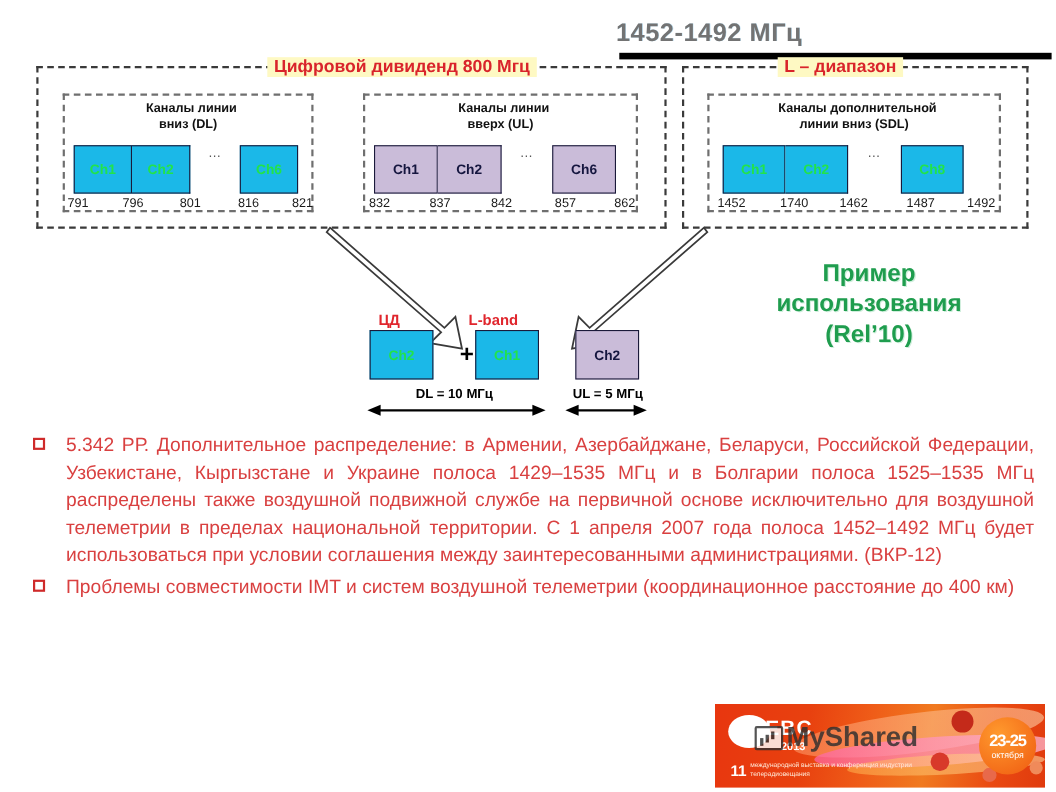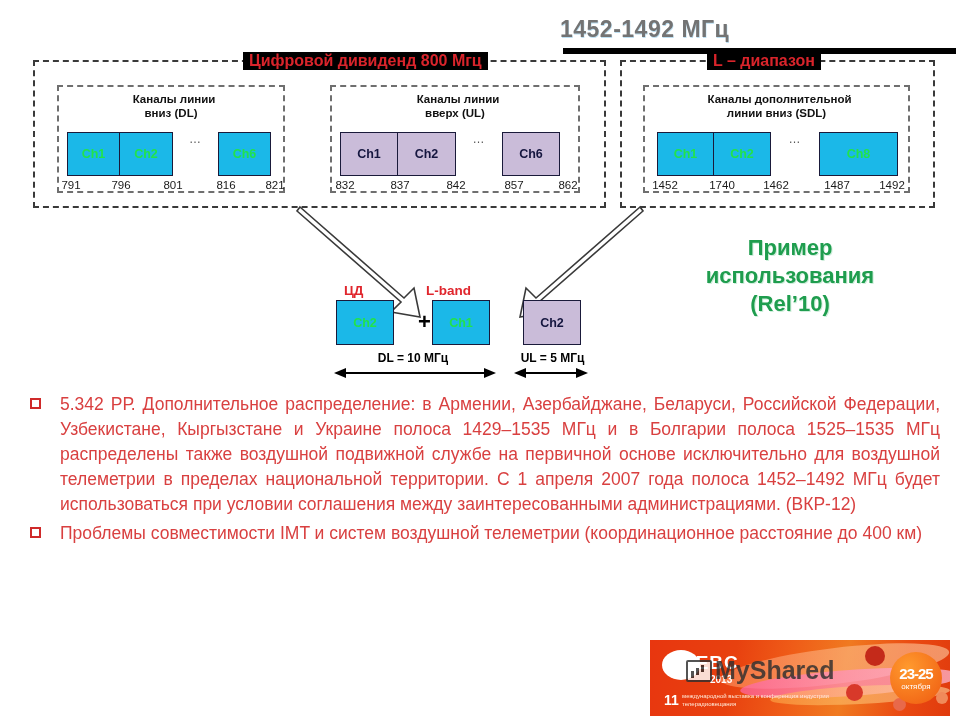--- a/index.html
+++ b/index.html
@@ -40,21 +40,21 @@
   .group-box {
     position:absolute;
     border:2px dashed #6f6f6f;
     background:transparent;
   }
   .group-title {
     position:absolute;
     font-size:16px; font-weight:bold;
     color:#d9242b;
     white-space:nowrap;
-    background:#000000;
+    background:#fef9c3;
     padding:0 6px;
   }
 
   .grp-label {
     font-size:11.5px; font-weight:bold; color:#111111;
     line-height:14px; text-align:center;
     padding-top:5px;
   }
   .grp-label .l1 { display:block; text-align:center; padding-left:6px; }
   .grp-label .l2 { display:block; text-align:center; }
@@ -288,21 +288,21 @@
   <div class="group-box" style="left:643px; top:30px; width:267px; height:108px;">
     <div class="grp-label">
       <span class="l1">Каналы дополнительной</span>
       <span class="l2">линии вниз (SDL)</span>
     </div>
     <div class="chan-row" style="top:45px;">
       <div style="width:12px;"></div>
       <div class="chan dl pair-left" style="width:57px;">Ch1</div>
       <div class="chan dl pair-right" style="width:57px;">Ch2</div>
       <div class="ellipsis" style="width:48px;">…</div>
-      <div class="chan dl" style="width:79px;">Ch8</div>
+      <div class="chan dl" style="width:57px;">Ch8</div>
     </div>
     <div class="freq-row" style="top:92px;">
       <div class="freq" style="left:20px;">1452</div>
       <div class="freq" style="left:77px;">1740</div>
       <div class="freq" style="left:131px;">1462</div>
       <div class="freq" style="left:192px;">1487</div>
       <div class="freq" style="left:247px;">1492</div>
     </div>
   </div>
 

